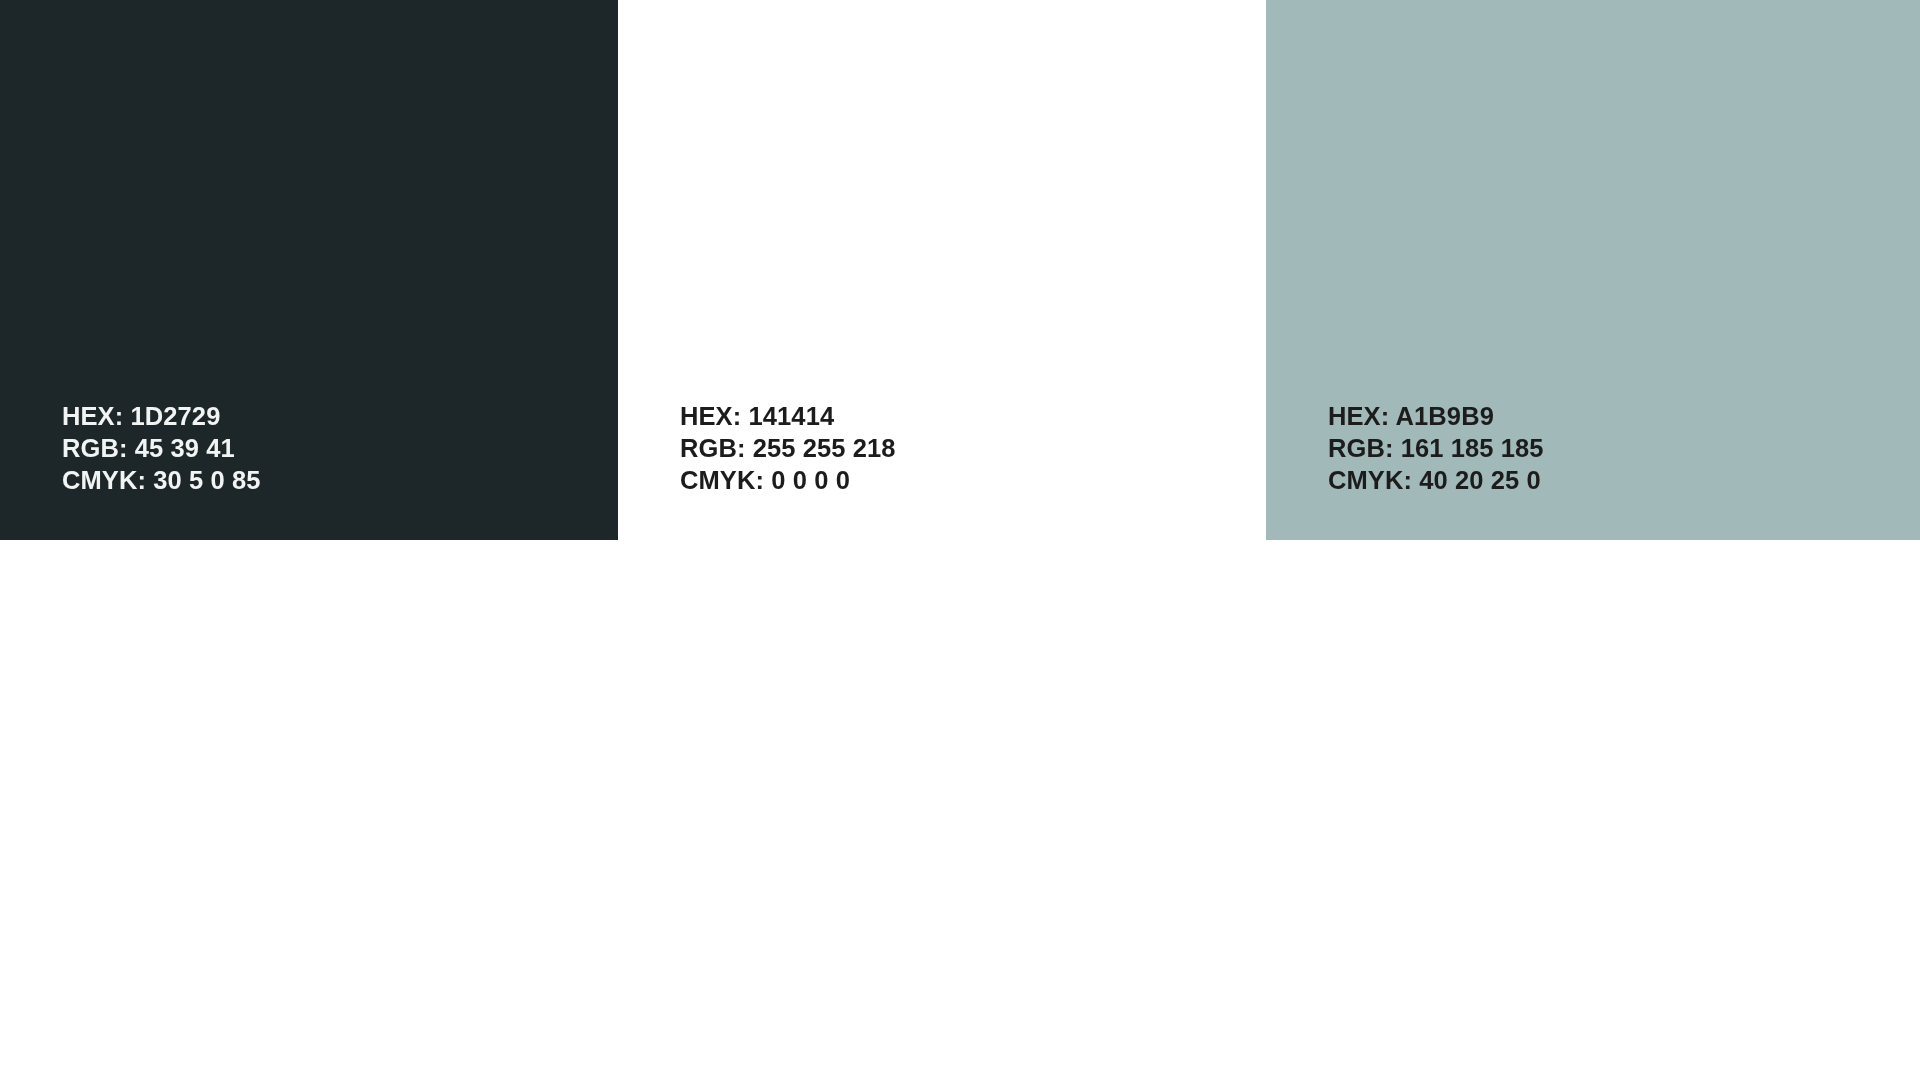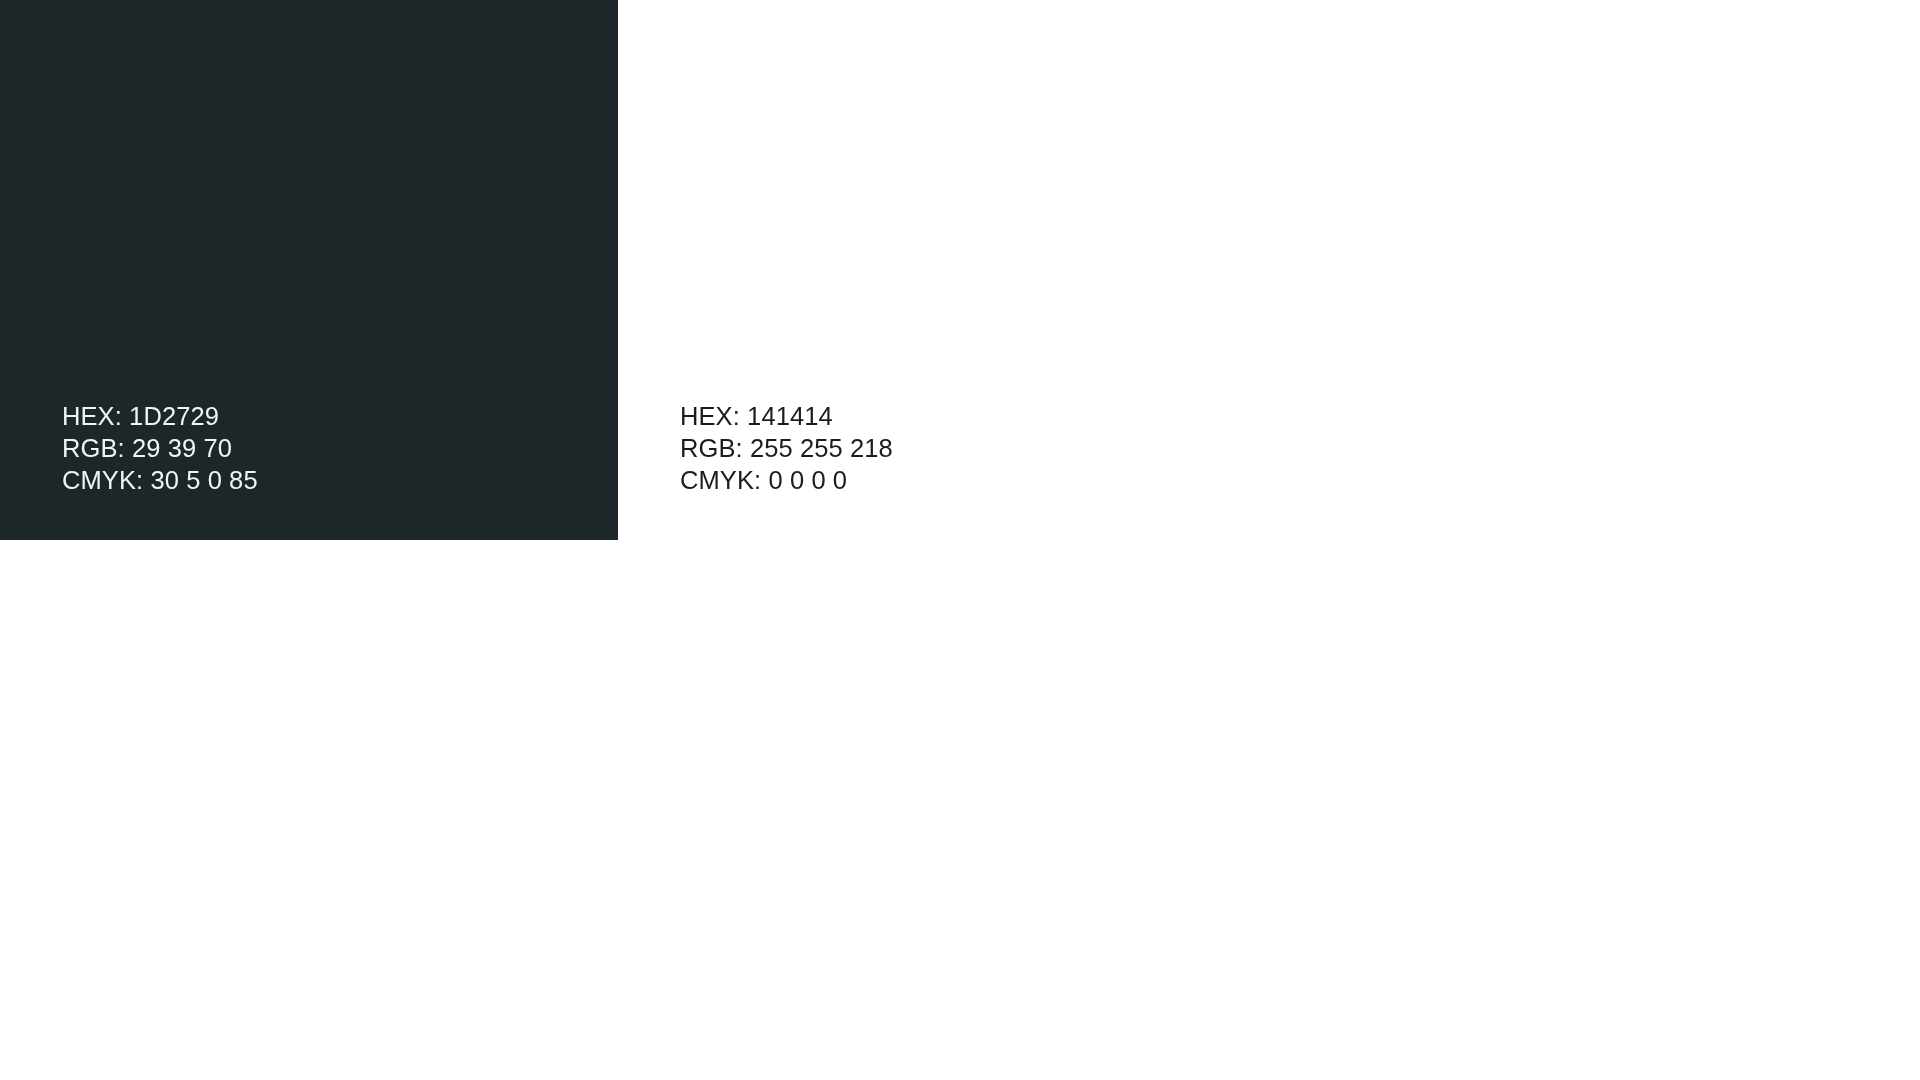--- a/index.html
+++ b/index.html
@@ -15,20 +15,21 @@
   body {
     font-family: "Liberation Sans", "DejaVu Sans", sans-serif;
   }
 
   #palette-grid {
     width: 1656px;
     height: 1080px;
     display: grid;
     grid-template-columns: 618px 648px 654px;
     grid-template-rows: 540px 540px;
+    font-weight: bold;
   }
 
   .swatch {
     position: relative;
     box-sizing: border-box;
     overflow: hidden;
   }
 
   .swatch-info {
     position: absolute;
@@ -54,30 +55,37 @@
   .swatch.white-cell { background: #ffffff; padding-left: 24px; }
 </style>
 </head>
 <body>
 
 <div id="palette-grid">
 
   <div class="swatch on-dark" style="background-color: rgb(29, 39, 41);">
     <div class="swatch-info">
       <span class="swatch-line">HEX: 1D2729</span>
-      <span class="swatch-line">RGB: 29 39 70</span>
+      <span class="swatch-line">RGB: 45 39 41</span>
       <span class="swatch-line">CMYK: 30 5 0 85</span>
     </div>
   </div>
 
 
 
   <div class="swatch on-light white-cell" style="background-color: rgb(255, 255, 255);">
     <div class="swatch-info">
       <span class="swatch-line">HEX: 141414</span>
       <span class="swatch-line">RGB: 255 255 218</span>
       <span class="swatch-line">CMYK: 0 0 0 0</span>
     </div>
   </div>
 
 
+  <div class="swatch on-light" style="background-color: rgb(161, 185, 185);">
+    <div class="swatch-info">
+      <span class="swatch-line">HEX: A1B9B9</span>
+      <span class="swatch-line">RGB: 161 185 185</span>
+      <span class="swatch-line">CMYK: 40 20 25 0</span>
+    </div>
+  </div>
 
 </div>
 
 </body></html>

